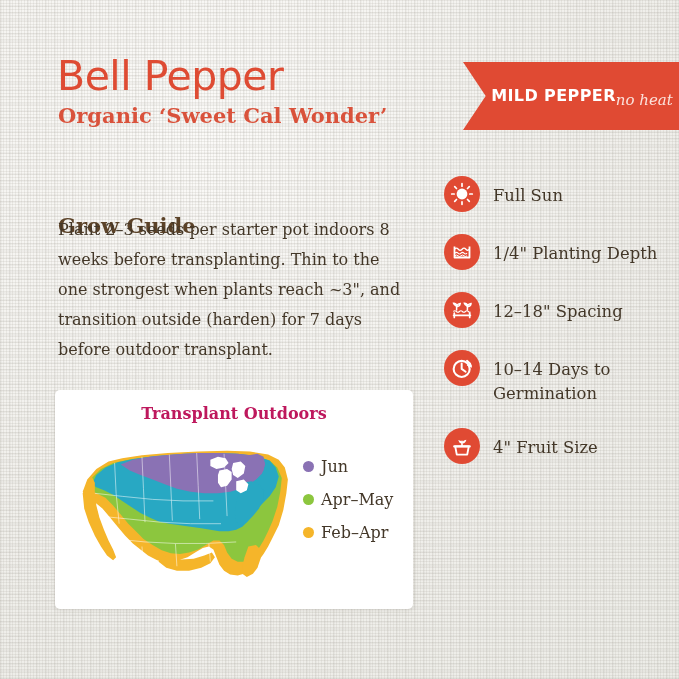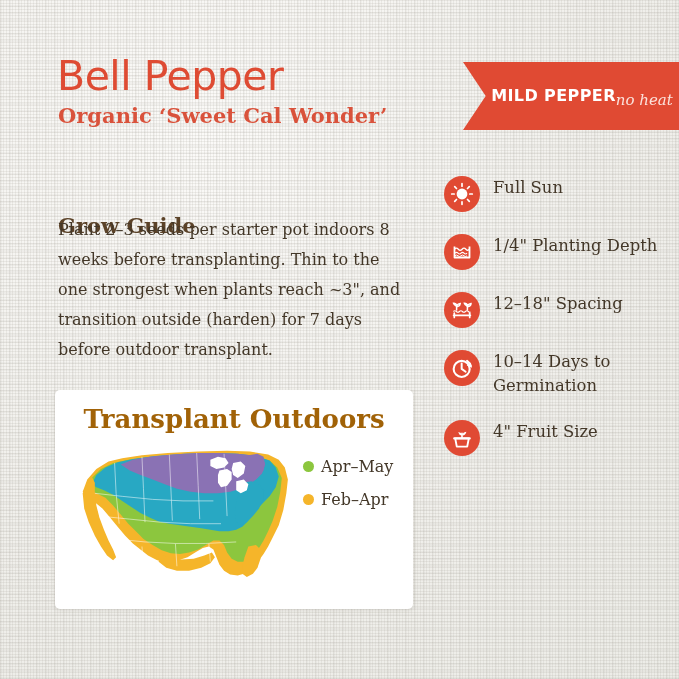--- a/index.html
+++ b/index.html
@@ -75,22 +75,22 @@
   .map-card{
     position:absolute;left:55px;top:390px;
     width:358px;height:219px;
     background:#ffffff;border-radius:5px;
     box-shadow:0 1px 4px rgba(80,70,55,.13);
     overflow:hidden;
   }
   .map-title{
     position:absolute;left:0;right:0;top:14px;text-align:center;
     font-family:"DejaVu Serif", serif;
-    font-weight:bold;font-size:26px;
-    color:#a16207;
+    font-weight:bold;font-size:16px;
+    color:#be185d;
   }
   .map-wrap{position:absolute;left:14px;top:48px;width:228px;height:160px;}
   .map-wrap svg{width:100%;height:100%;display:block;}
 
   .legend{position:absolute;left:248px;top:60px;}
   .legend-row{display:flex;align-items:center;height:33px;}
   .legend-dot{width:11px;height:11px;border-radius:50%;margin-right:7px;flex:none;}
   .legend-label{
     font-family:"DejaVu Serif", serif;
     font-size:16px;color:#433728;line-height:1;
@@ -101,21 +101,21 @@
   .spec-row{display:flex;align-items:flex-start;margin-bottom:22px;}
   .spec-icon{
     width:36px;height:36px;border-radius:50%;
     background:#e04a33;flex:none;margin-right:13px;
     display:flex;align-items:center;justify-content:center;
   }
   .spec-icon svg{display:block;}
   .spec-text{
     font-family:"DejaVu Serif", serif;
     font-size:16.4px;line-height:24px;color:#433728;
-    padding-top:0;
+    padding-top:8px;
   }
 </style>
 </head>
 <body>
 
 <div id="packet">
 
   <div class="title">Bell Pepper</div>
   <div class="subtitle">Organic ‘Sweet Cal Wonder’</div>
 
@@ -198,20 +198,24 @@
           <path d="M60,130 L100,134 L140,136 L180,136 L220,134"></path>
           <path d="M96,140 L98,166"></path>
           <path d="M140,136 L142,166"></path>
           <path d="M184,136 L186,160"></path>
         </g>
       </svg>
     </div>
 
     <div class="legend">
       <div class="legend-row">
+        <span class="legend-dot" style="background:#8a72b4"></span>
+        <span class="legend-label">Jun</span>
+      </div>
+      <div class="legend-row">
         <span class="legend-dot" style="background:#8cc63e"></span>
         <span class="legend-label">Apr–May</span>
       </div>
       <div class="legend-row">
         <span class="legend-dot" style="background:#f5b52a"></span>
         <span class="legend-label">Feb–Apr</span>
       </div>
     </div>
   </div>
 

